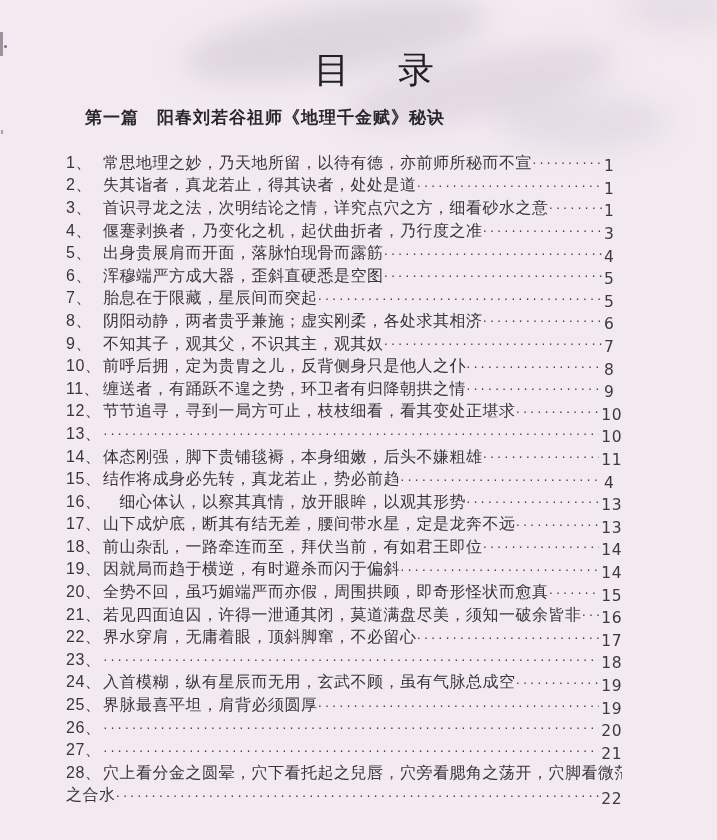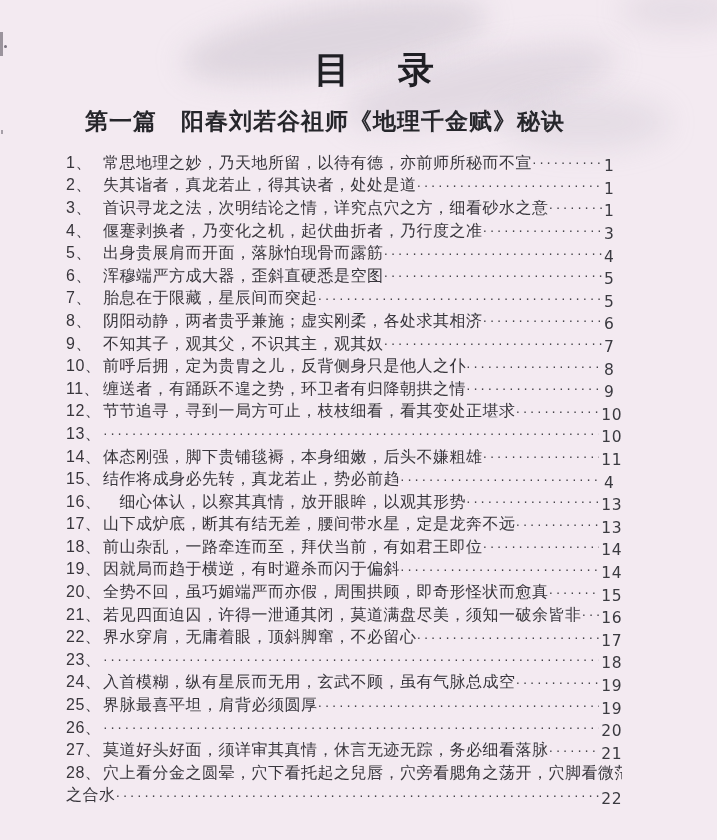--- a/index.html
+++ b/index.html
@@ -17,26 +17,26 @@
   .sm2{left:340px;top:55px;width:280px;height:62px;background:rgba(172,164,180,0.24);transform:rotate(-12deg);}
   .sm3{left:500px;top:95px;width:170px;height:55px;background:rgba(176,168,184,0.20);}
   .sm4{left:620px;top:-10px;width:120px;height:40px;background:rgba(170,162,178,0.18);}
   .speck-sliver{position:absolute;left:0;top:32px;width:3px;height:24px;background:rgba(82,76,88,0.55);}
   .speck-dot{position:absolute;left:4px;top:45px;width:3px;height:3px;background:rgba(70,65,78,0.7);border-radius:50%;}
   .speck-dot2{position:absolute;left:1px;top:130px;width:2px;height:4px;background:rgba(90,84,96,0.5);}
 
   .page-title{
     position:absolute;top:50px;left:0;right:11px;
     text-align:center;text-indent:48px;
-    font-size:36px;font-weight:bold;color:#1f1f24;
+    font-size:36px;font-weight:normal;color:#1f1f24;
     letter-spacing:6px;line-height:1.1;
   }
   .section-heading{
     position:absolute;left:85px;top:106px;
-    font-size:23px;font-weight:bold;color:#26262b;
+    font-size:17px;font-weight:bold;color:#26262b;
     letter-spacing:1px;white-space:nowrap;
   }
   .toc{
     position:absolute;left:66px;top:152px;width:556px;
   }
   .row{
     display:flex;align-items:center;
     height:22.6px;font-size:16px;letter-spacing:0.5px;
     white-space:nowrap;
   }
@@ -218,21 +218,20 @@
       <span class="dot-leader">··························································································</span>
       <span class="page-num">19</span>
     </div>
     <div class="row">
       <span class="entry-number">26、</span>
       <span class="dot-leader">··························································································</span>
       <span class="page-num">20</span>
     </div>
     <div class="row">
       <span class="entry-number">27、</span>
-      <span class="entry-text">莫道好头好面，须详审其真情，休言无迹无踪，务必细看落脉</span>
       <span class="dot-leader">··························································································</span>
       <span class="page-num">21</span>
     </div>
     <div class="row">
       <span class="entry-number">28、</span>
       <span class="entry-text">穴上看分金之圆晕，穴下看托起之兒唇，穴旁看腮角之荡开，穴脚看微茫</span>
     </div>
     <div class="row">
       <span class="entry-text">之合水</span>
       <span class="dot-leader">··························································································</span>

